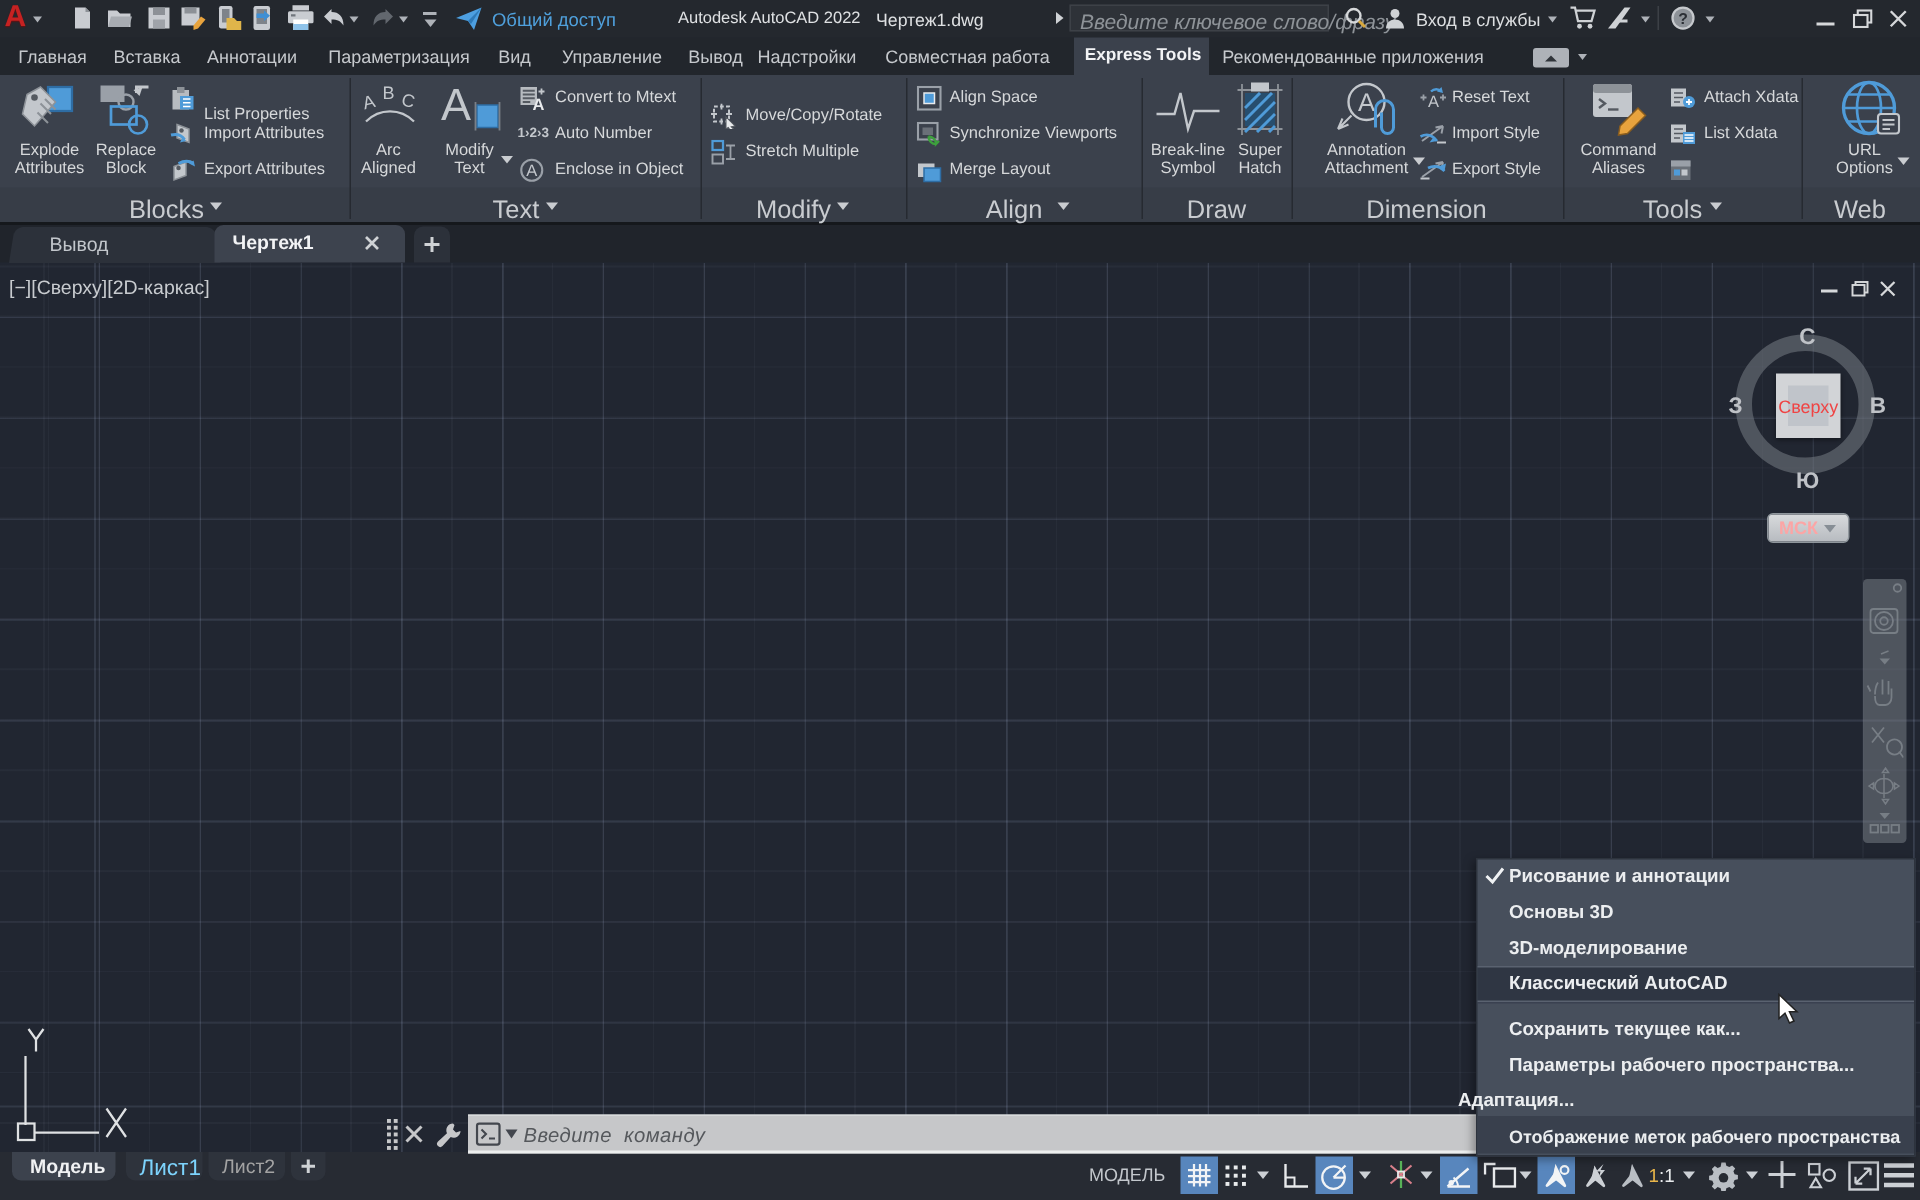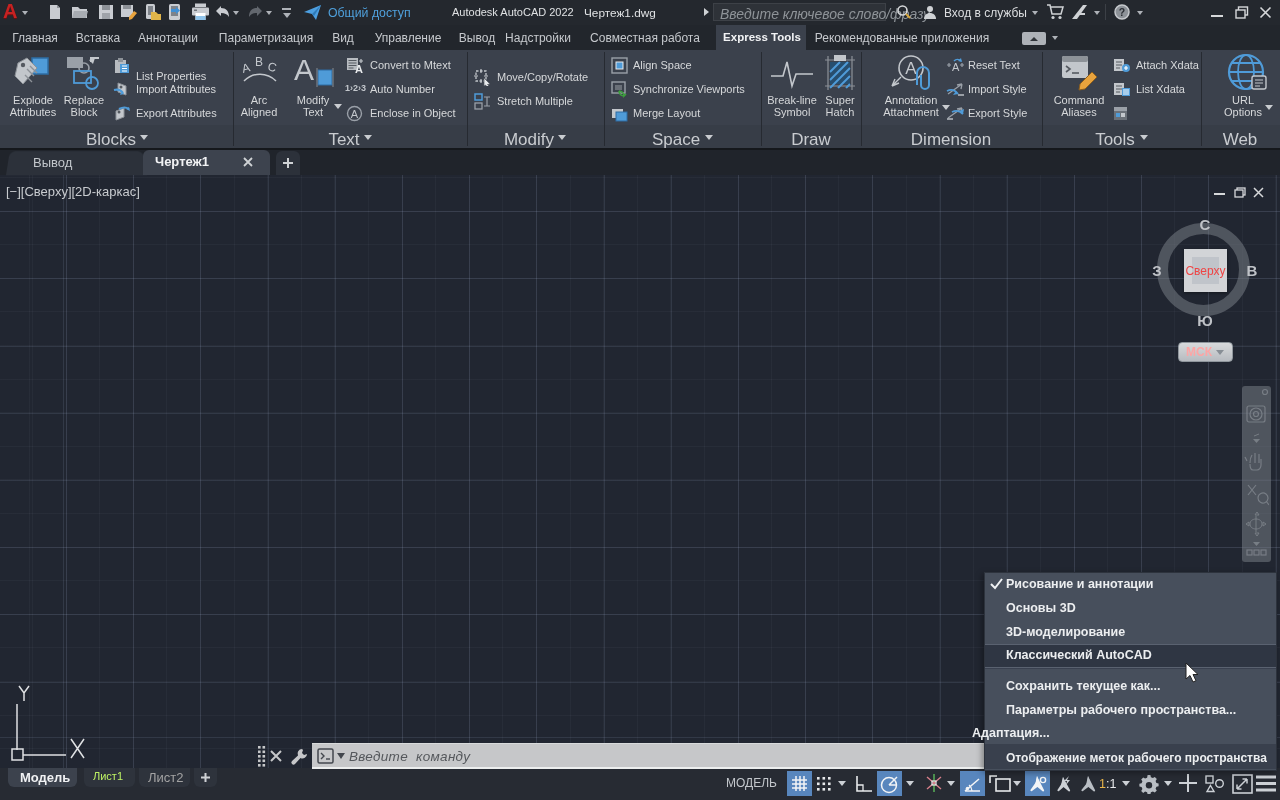--- a/index.html
+++ b/index.html
@@ -147,21 +147,21 @@
 <div class="sep" style="left:861px"></div>
 <div class="sep" style="left:1042px"></div>
 <div class="sep" style="left:1201px"></div>
 
 <div class="tx rlabel" style="left:111px;transform:translateX(-50%)">Blocks</div>
 <div class="ab arr" style="left:140px;top:135px"></div>
 <div class="tx rlabel" style="left:344px;transform:translateX(-50%)">Text</div>
 <div class="ab arr" style="left:364px;top:135px"></div>
 <div class="tx rlabel" style="left:529px;transform:translateX(-50%)">Modify</div>
 <div class="ab arr" style="left:558px;top:135px"></div>
-<div class="tx rlabel" style="left:676px;transform:translateX(-50%)">Space</div>
+<div class="tx rlabel" style="left:676px;transform:translateX(-50%)">Align</div>
 <div class="ab arr" style="left:705px;top:135px"></div>
 <div class="tx rlabel" style="left:811px;transform:translateX(-50%)">Draw</div>
 <div class="tx rlabel" style="left:951px;transform:translateX(-50%)">Dimension</div>
 <div class="tx rlabel" style="left:1115px;transform:translateX(-50%)">Tools</div>
 <div class="ab arr" style="left:1140px;top:135px"></div>
 <div class="tx rlabel" style="left:1240px;transform:translateX(-50%)">Web</div>
 
 <svg class="ab" style="left:14px;top:55px" width="38" height="38" viewBox="0 0 38 38">
 <rect x="18" y="3" width="16" height="16" fill="#4f9bd8" stroke="#2e6da4" stroke-width="1.5"></rect>
 <path d="M4 8l9-5 10 10-14 16-8-8z" fill="#c3c7cc" stroke="#8d9298" stroke-width="1"></path>
@@ -431,21 +431,21 @@
     <rect x="1" y="1" width="15" height="14" rx="1.5" fill="none" stroke="#43474e" stroke-width="1.5"></rect>
     <path d="M4 5l3 3-3 3" fill="none" stroke="#43474e" stroke-width="1.4"></path>
     <path d="M9 11h4" stroke="#43474e" stroke-width="1.4"></path>
   </svg>
 <div class="ab" style="left:337px;top:753px;border-left:4.5px solid transparent;border-right:4.5px solid transparent;border-top:6px solid #43474e"></div>
 <div class="tx" style="left:349px;top:749px;font-size:13.5px;font-style:italic;color:#55585c;letter-spacing:0.3px">Введите&nbsp;&nbsp;команду</div>
 
 <div class="ab" style="left:8px;top:768px;width:69px;height:19px;background:#3c424d;border-radius:0 0 6px 6px"></div>
 <div class="tx" style="left:20px;top:770px;font-size:13px;font-weight:bold;color:#f0f1f3">Модель</div>
 <div class="ab" style="left:84px;top:768px;width:51px;height:19px;background:#2e333c;border-radius:0 0 6px 6px"></div>
-<div class="tx" style="left:93px;top:770px;font-size:11px;color:#bef264">Лист1</div>
+<div class="tx" style="left:93px;top:770px;font-size:15px;color:#7dd3fc">Лист1</div>
 <div class="ab" style="left:139px;top:768px;width:51px;height:19px;background:#2e333c;border-radius:0 0 6px 6px"></div>
 <div class="tx" style="left:148px;top:770px;font-size:13px;color:#a3a3a3">Лист2</div>
 <div class="ab" style="left:194px;top:768px;width:23px;height:19px;background:#2e333c;border-radius:0 0 6px 6px"></div>
 <svg class="ab" style="left:200px;top:772px" width="11" height="11" viewBox="0 0 11 11">
     <path d="M5.5 1v9M1 5.5h9" stroke="#cfd2d5" stroke-width="2"></path>
   </svg>
 
 <div class="tx" style="left:726px;top:776px;font-size:12px;color:#c3c7cc">МОДЕЛЬ</div>
 
 <div class="ab" style="left:787px;top:771px;width:25px;height:25px;background:#5886bd"></div>

